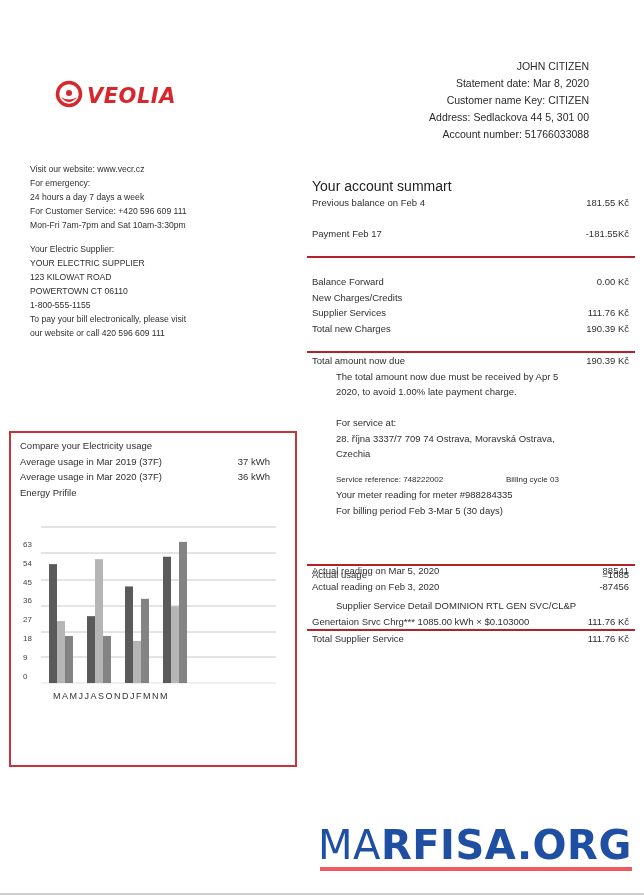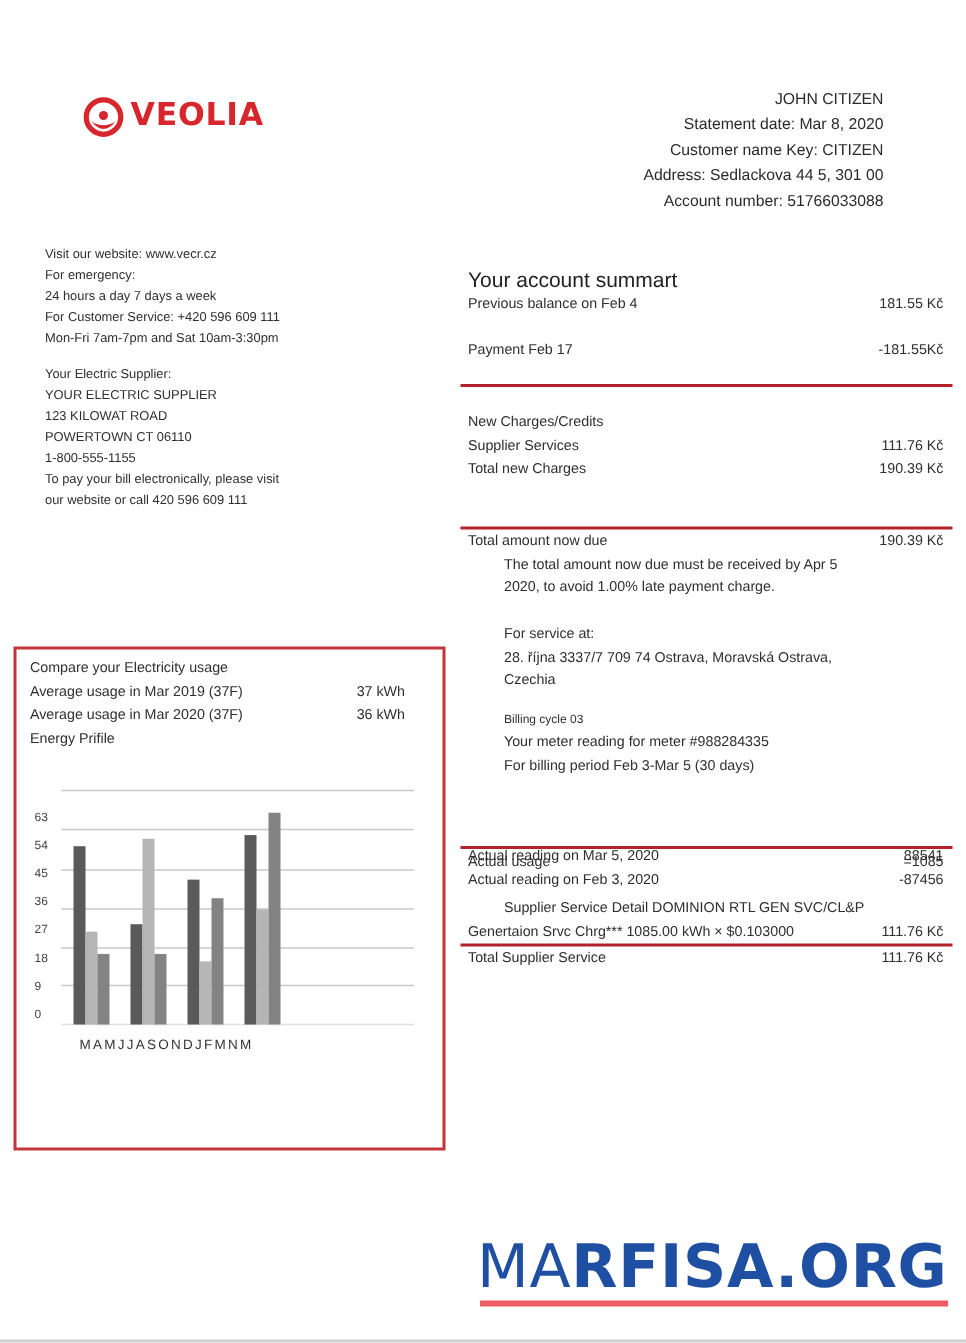--- a/index.html
+++ b/index.html
@@ -1,19 +1,19 @@
 <!DOCTYPE html>
 <html><head>
 <meta charset="utf-8">
 <style>
   html,body{margin:0;padding:0;}
   body{width:644px;height:895px;background:#fff;position:relative;overflow:hidden;
        font-family:"Liberation Sans",sans-serif;color:#2a2a2a;}
   .abs{position:absolute;}
-  .logo{left:55px;top:64px;display:flex;align-items:flex-start;}
+  .logo{left:55px;top:80px;display:flex;align-items:flex-end;font-style:italic;}
   .logo svg{width:28px;height:28px;margin-right:4px;}
   .logo-text{font-family:"DejaVu Sans",sans-serif;font-weight:bold;font-size:21px;color:#d8262d;letter-spacing:0.5px;}
   .header-right{right:55px;top:58px;text-align:right;font-size:10.5px;line-height:17px;color:#2a2a2a;}
   .left-info{left:30px;top:162px;font-size:8.6px;line-height:14px;color:#2f2f2f;}
   .gap{height:10px;}
   .right{left:312px;width:317px;}
   .row{display:flex;justify-content:space-between;font-size:9.5px;line-height:15.5px;color:#2f2f2f;}
   .red-line{height:2px;background:#b3222b;}
   .summary-title{font-size:14px;color:#222;line-height:18px;}
   .note{font-size:9.5px;line-height:15.5px;color:#2f2f2f;margin-left:24px;}
@@ -72,20 +72,24 @@
   <div style="height:15px"></div>
   <div class="row">
     <span>Payment Feb 17</span>
     <span>-181.55Kč</span>
   </div>
 </div>
 <div class="abs red-line" style="left:307px;top:256px;width:328px;"></div>
 
 <div class="abs right" style="top:274px;">
   <div class="row">
+    <span>Balance Forward</span>
+    <span>0.00 Kč</span>
+  </div>
+  <div class="row">
     <span>New Charges/Credits</span>
   </div>
   <div class="row">
     <span>Supplier Services</span>
     <span>111.76 Kč</span>
   </div>
   <div class="row">
     <span>Total new Charges</span>
     <span>190.39 Kč</span>
   </div>
@@ -100,20 +104,21 @@
   <div class="note">The total amount now due must be received by Apr 5</div>
   <div class="note">2020, to avoid 1.00% late payment charge.</div>
 </div>
 
 <div class="abs right" style="top:415px;">
   <div class="note">For service at:</div>
   <div class="note">28. října 3337/7 709 74 Ostrava, Moravská Ostrava,</div>
   <div class="note">Czechia</div>
   <div style="height:10px"></div>
   <div class="note small" style="display:flex;">
+    <span style="width:170px">Service reference: 748222002</span>
     <span>Billing cycle 03</span>
   </div>
   <div class="note">Your meter reading for meter #988284335</div>
   <div class="note">For billing period Feb 3-Mar 5 (30 days)</div>
 </div>
 
 <div class="abs right" style="top:563px;">
   <div class="row">
     <span>Actual reading on Mar 5, 2020</span>
     <span>88541</span>

